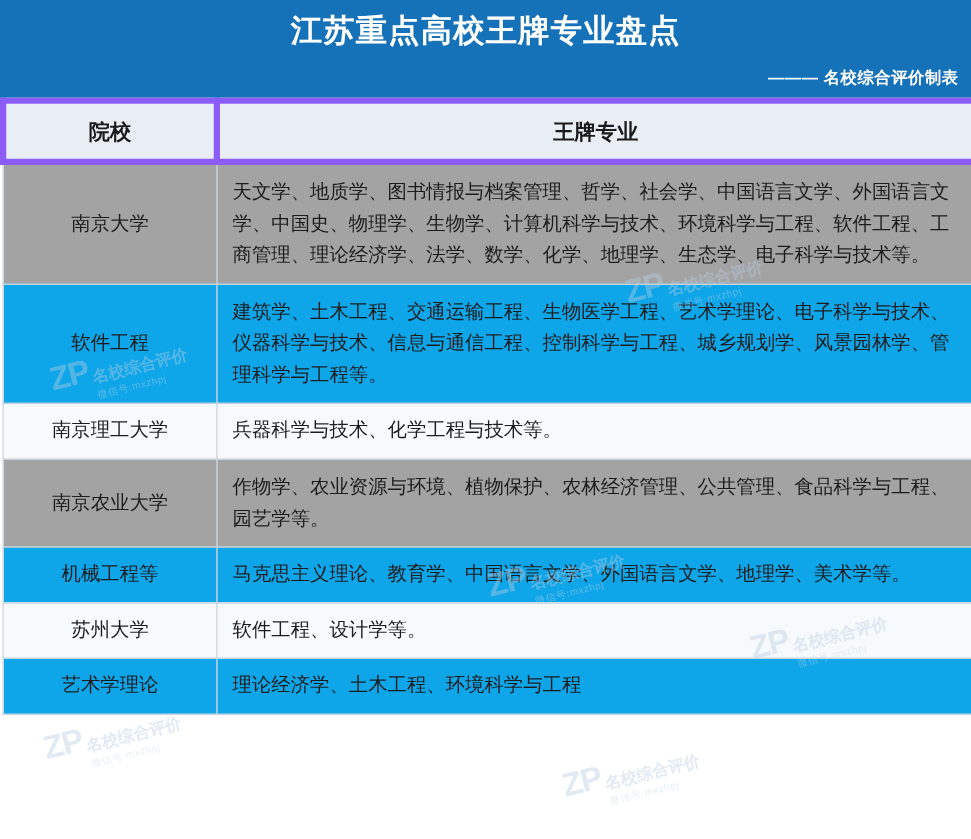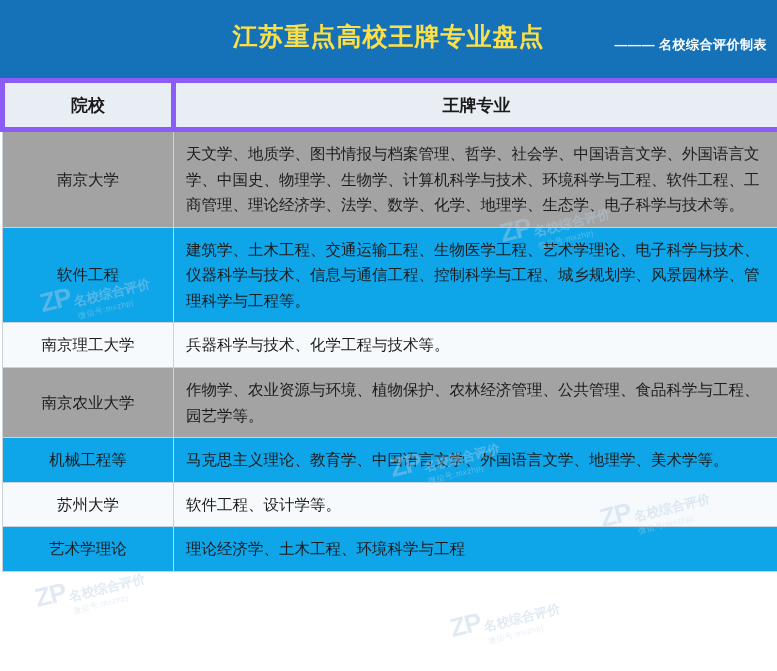--- a/index.html
+++ b/index.html
@@ -21,31 +21,31 @@
   }
   
   .banner {
     position: relative;
     background: #1672b8;
     height: 78px;
     box-sizing: border-box;
     padding: 0;
   }
   .banner-title {
-    color: #fde047;
+    color: #ffffff;
     font-size: 25px;
     font-weight: bold;
     text-align: center;
-    padding-top: 20px;
+    padding-top: 8px;
     letter-spacing: 1px;
   }
   .banner-sub {
     position: absolute;
     right: 10px;
-    bottom: 24px;
+    bottom: 7px;
     color: #ffffff;
     font-size: 13px;
     font-weight: bold;
     letter-spacing: 0.5px;
   }
   
   table.main {
     border-collapse: collapse;
     width: 777px;
     table-layout: fixed;

